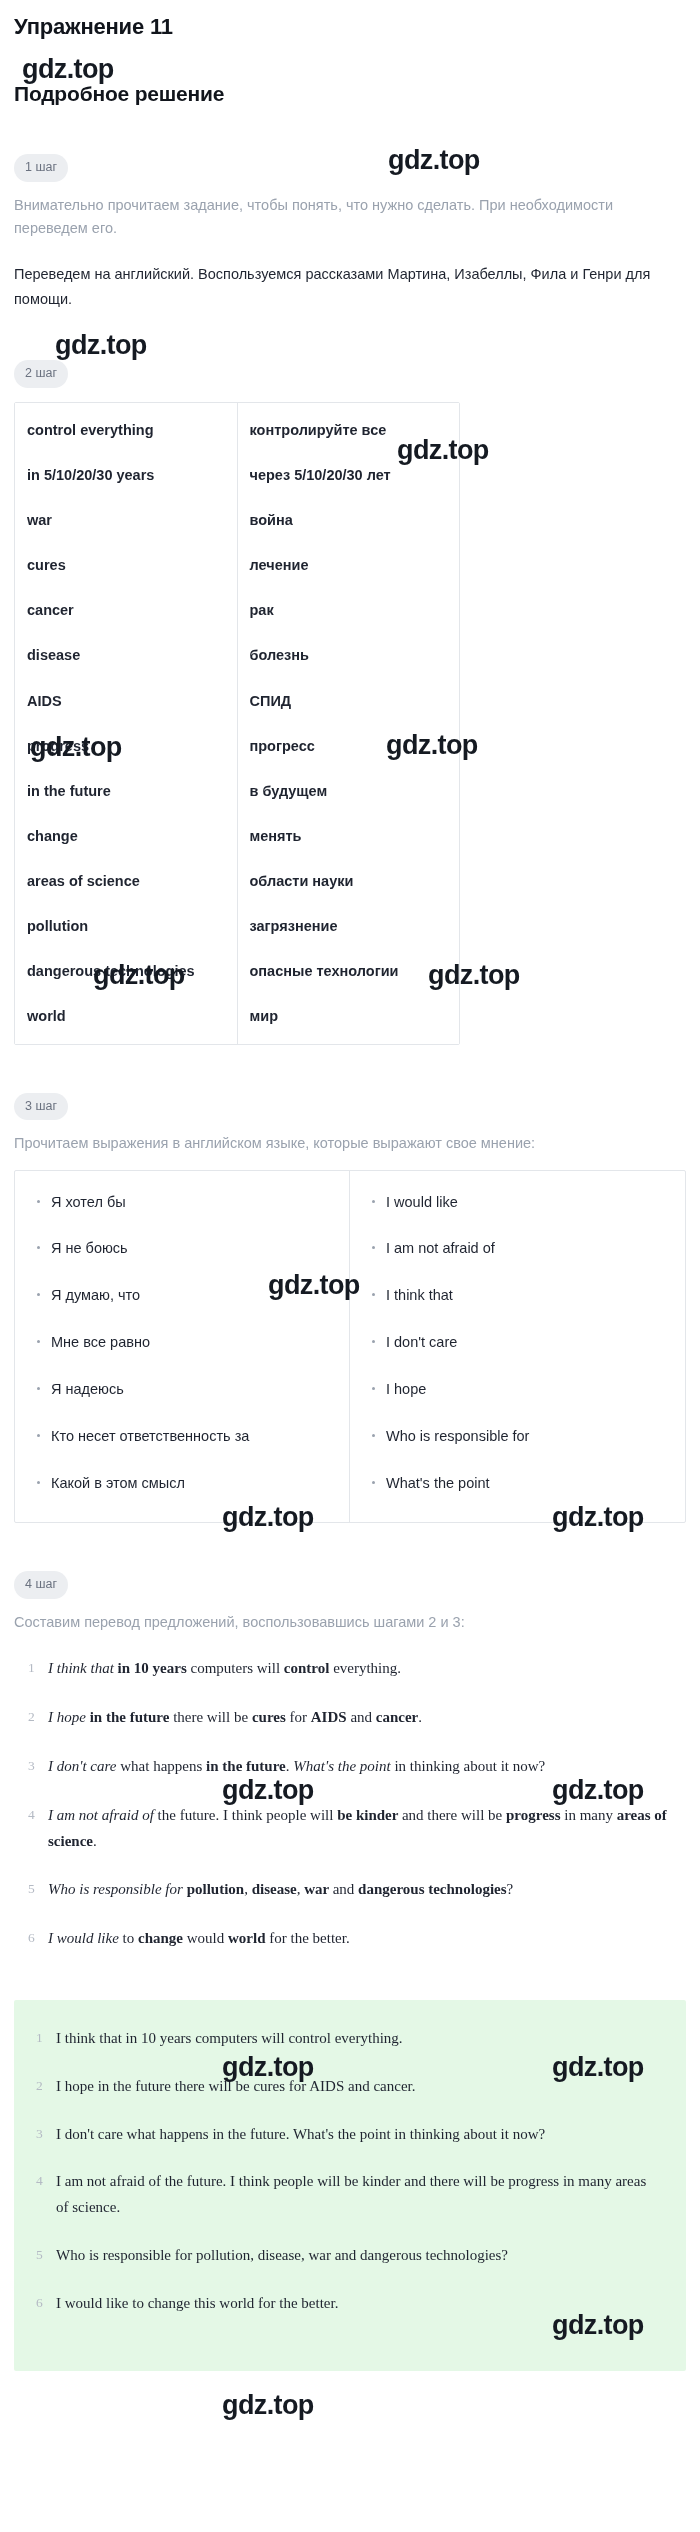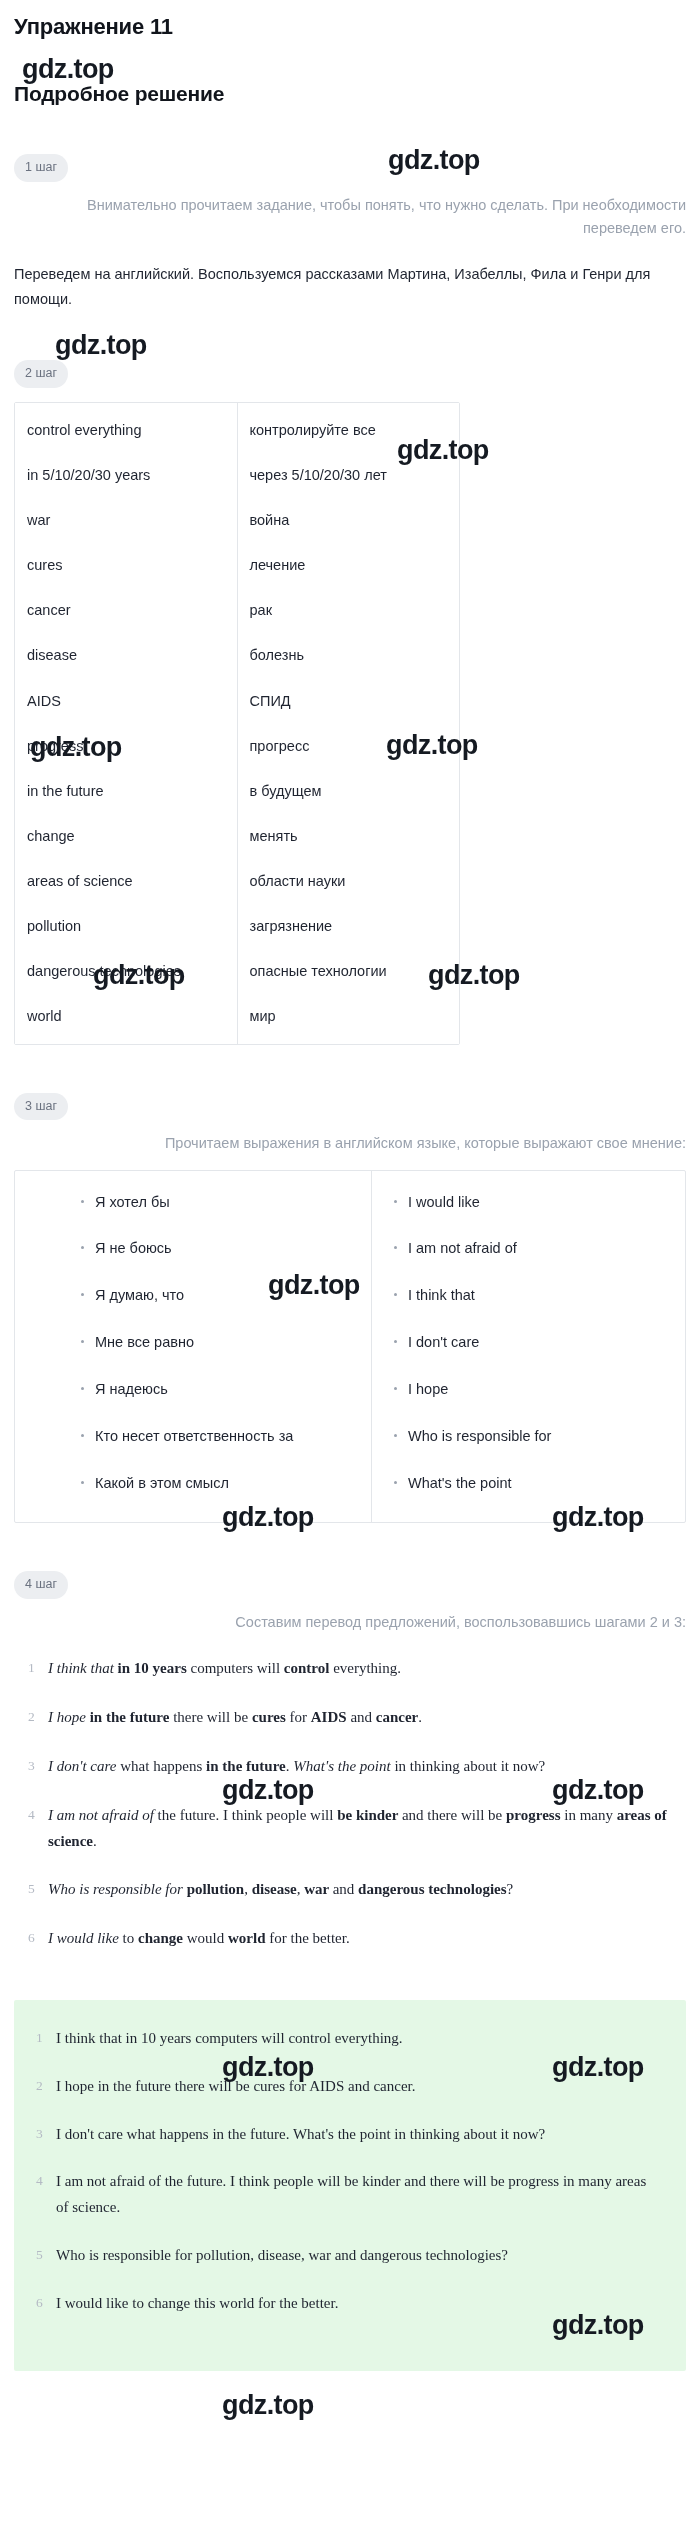--- a/index.html
+++ b/index.html
@@ -60,38 +60,38 @@
     padding: 7px 11px 8px 11px;
     border-radius: 14px;
   }
 
   
   .muted {
     color: #9aa2ae;
     font-size: 14.5px;
     line-height: 1.62;
     margin: 12px 14px 0 14px;
-    text-align: right;
   }
   .body-text {
     color: #1f2430;
     font-size: 14.5px;
     line-height: 1.72;
     margin: 22px 14px 0 14px;
   }
 
   
   .vocab-wrap {
     margin: 14px 14px 0 14px;
   }
   table.vocab {
     border-collapse: collapse;
     width: 100%;
     max-width: 444px;
     table-layout: fixed;
+    font-weight: bold;
   }
   table.vocab td {
     border: 1px solid #e3e6ea;
     padding: 14px 12px 13px 12px;
     font-size: 14.5px;
     line-height: 1.25;
     vertical-align: middle;
     color: #1f2430;
     background: #fff;
   }
@@ -112,21 +112,20 @@
     width: 446px;
     box-sizing: border-box;
   }
 
   
   .opinion-box {
     border: 1px solid #e3e6ea;
     border-radius: 2px;
     margin: 14px 14px 0 14px;
     display: flex;
-    padding-left: 44px;
   }
   .opinion-col {
     width: 50%;
     box-sizing: border-box;
     padding: 22px 10px 22px 10px;
   }
   .opinion-col.left { border-right: 1px solid #e3e6ea; }
   .opinion-col ul {
     list-style: none;
     margin: 0;

